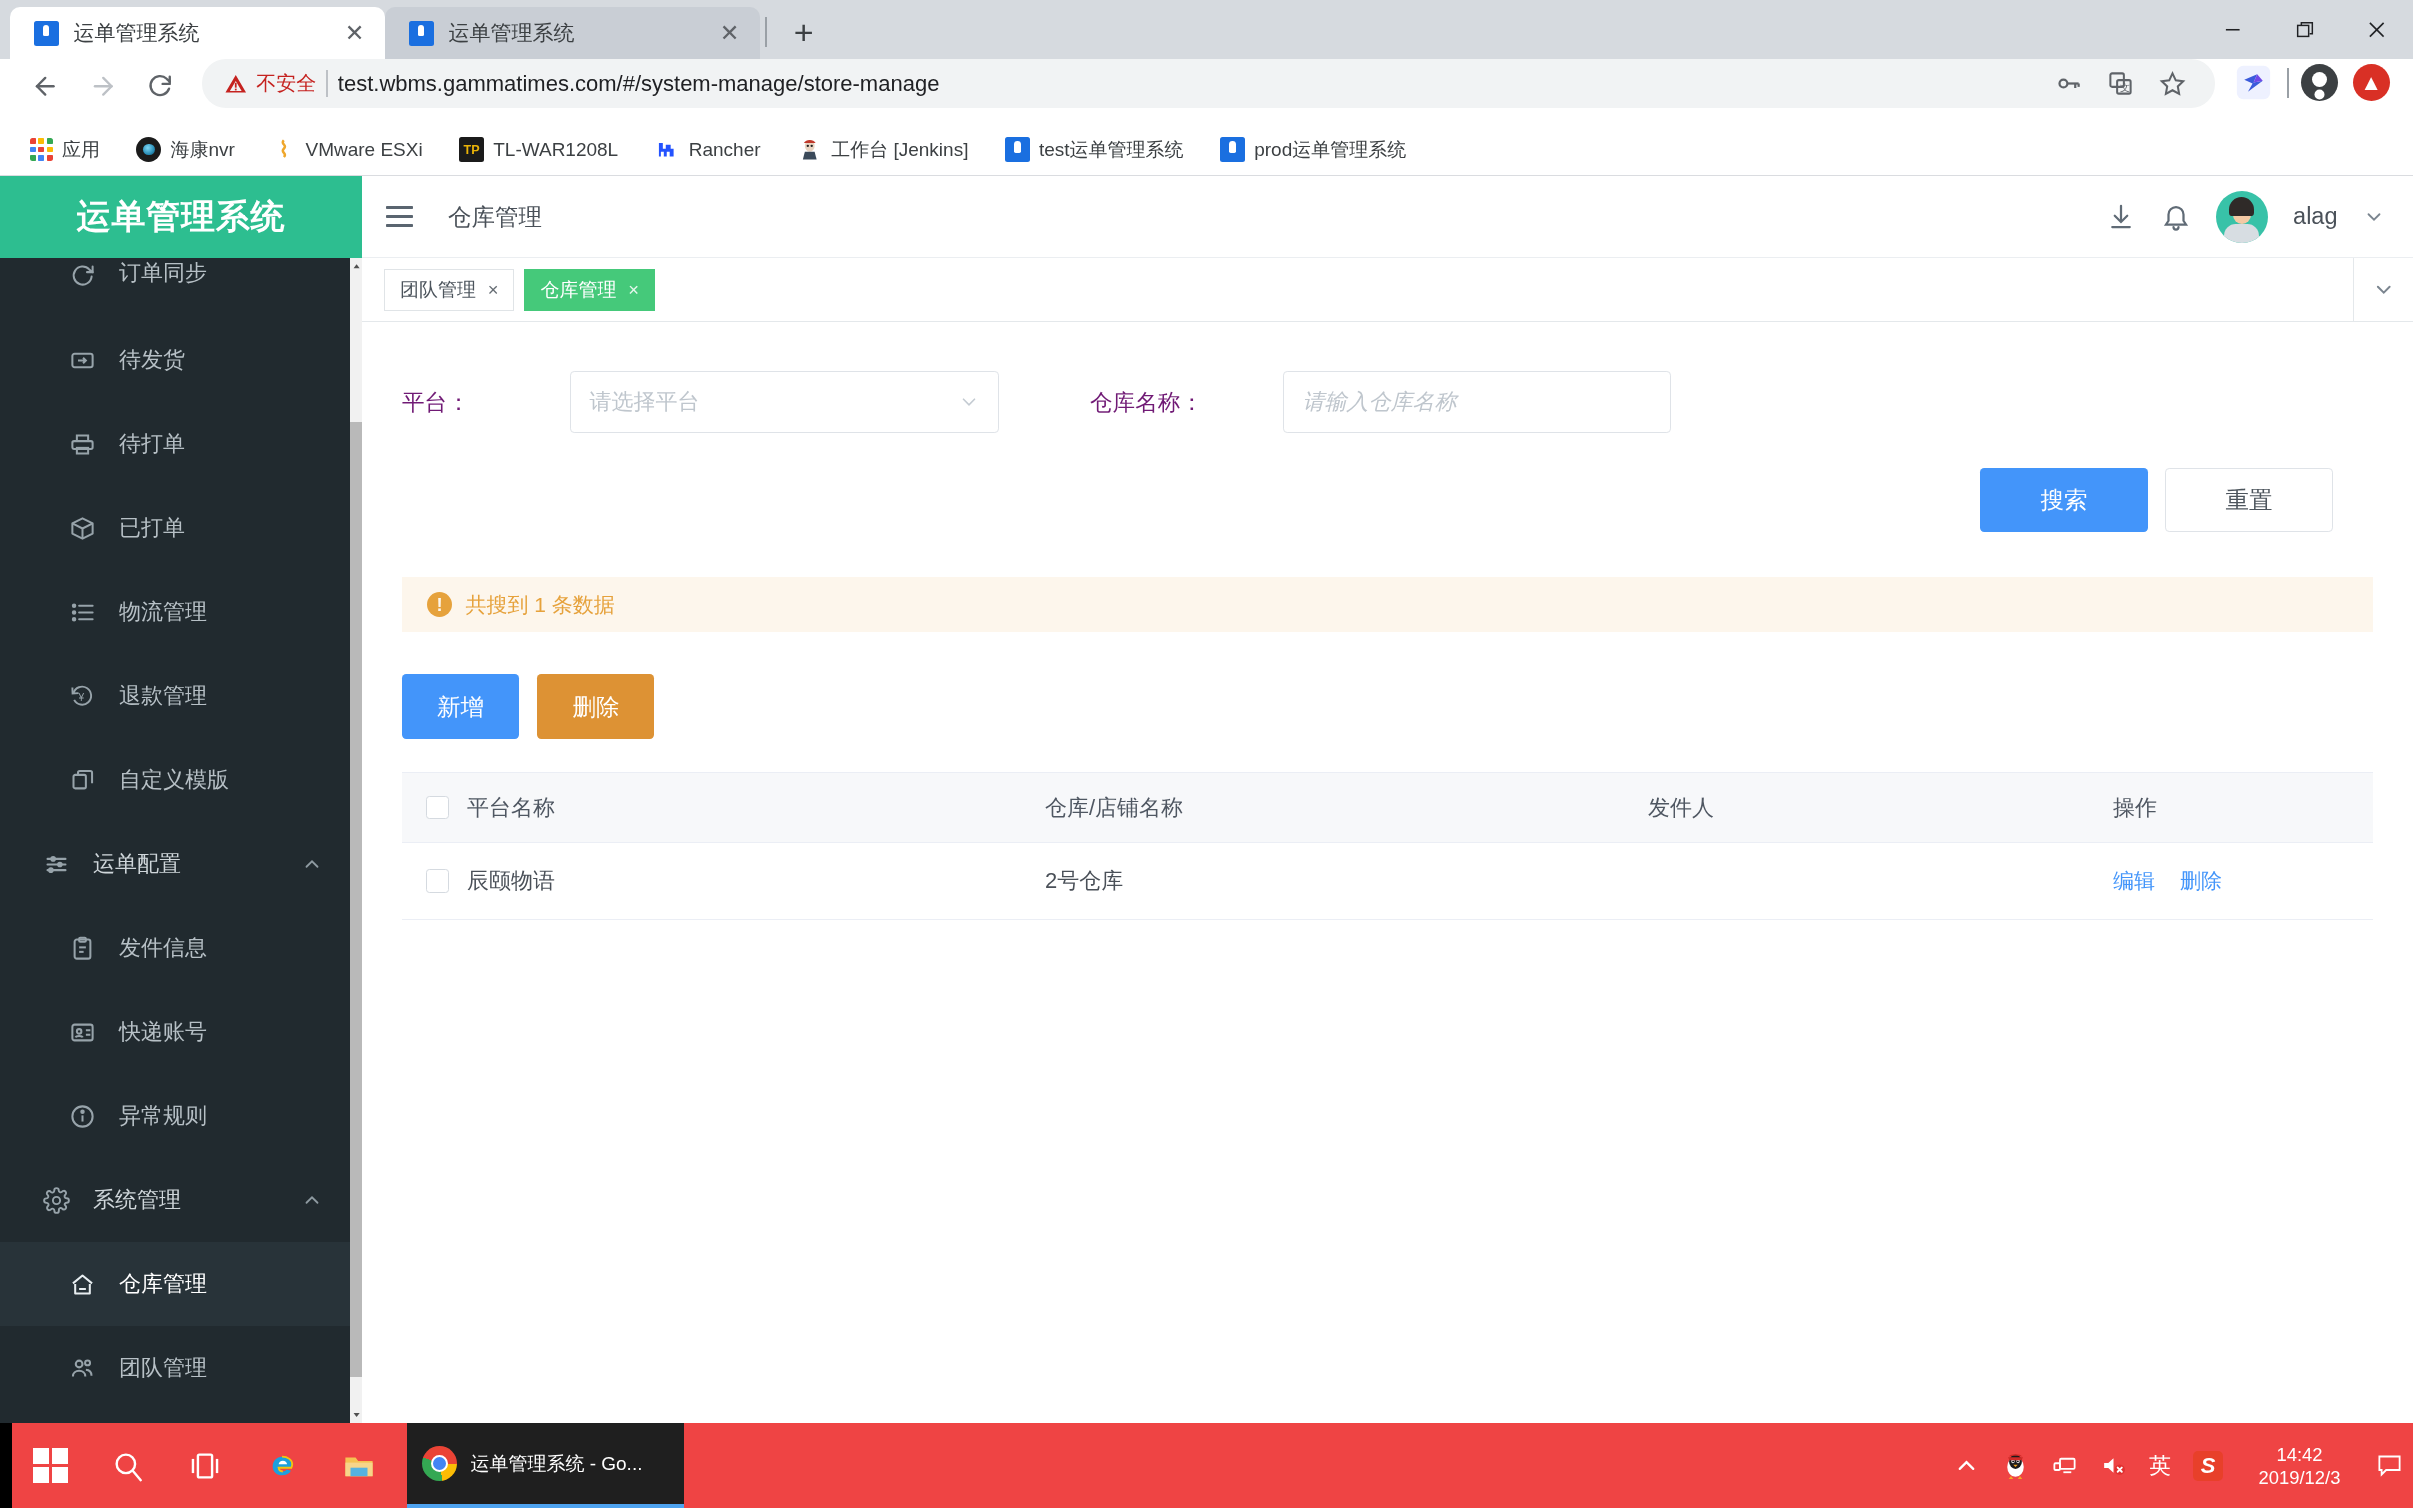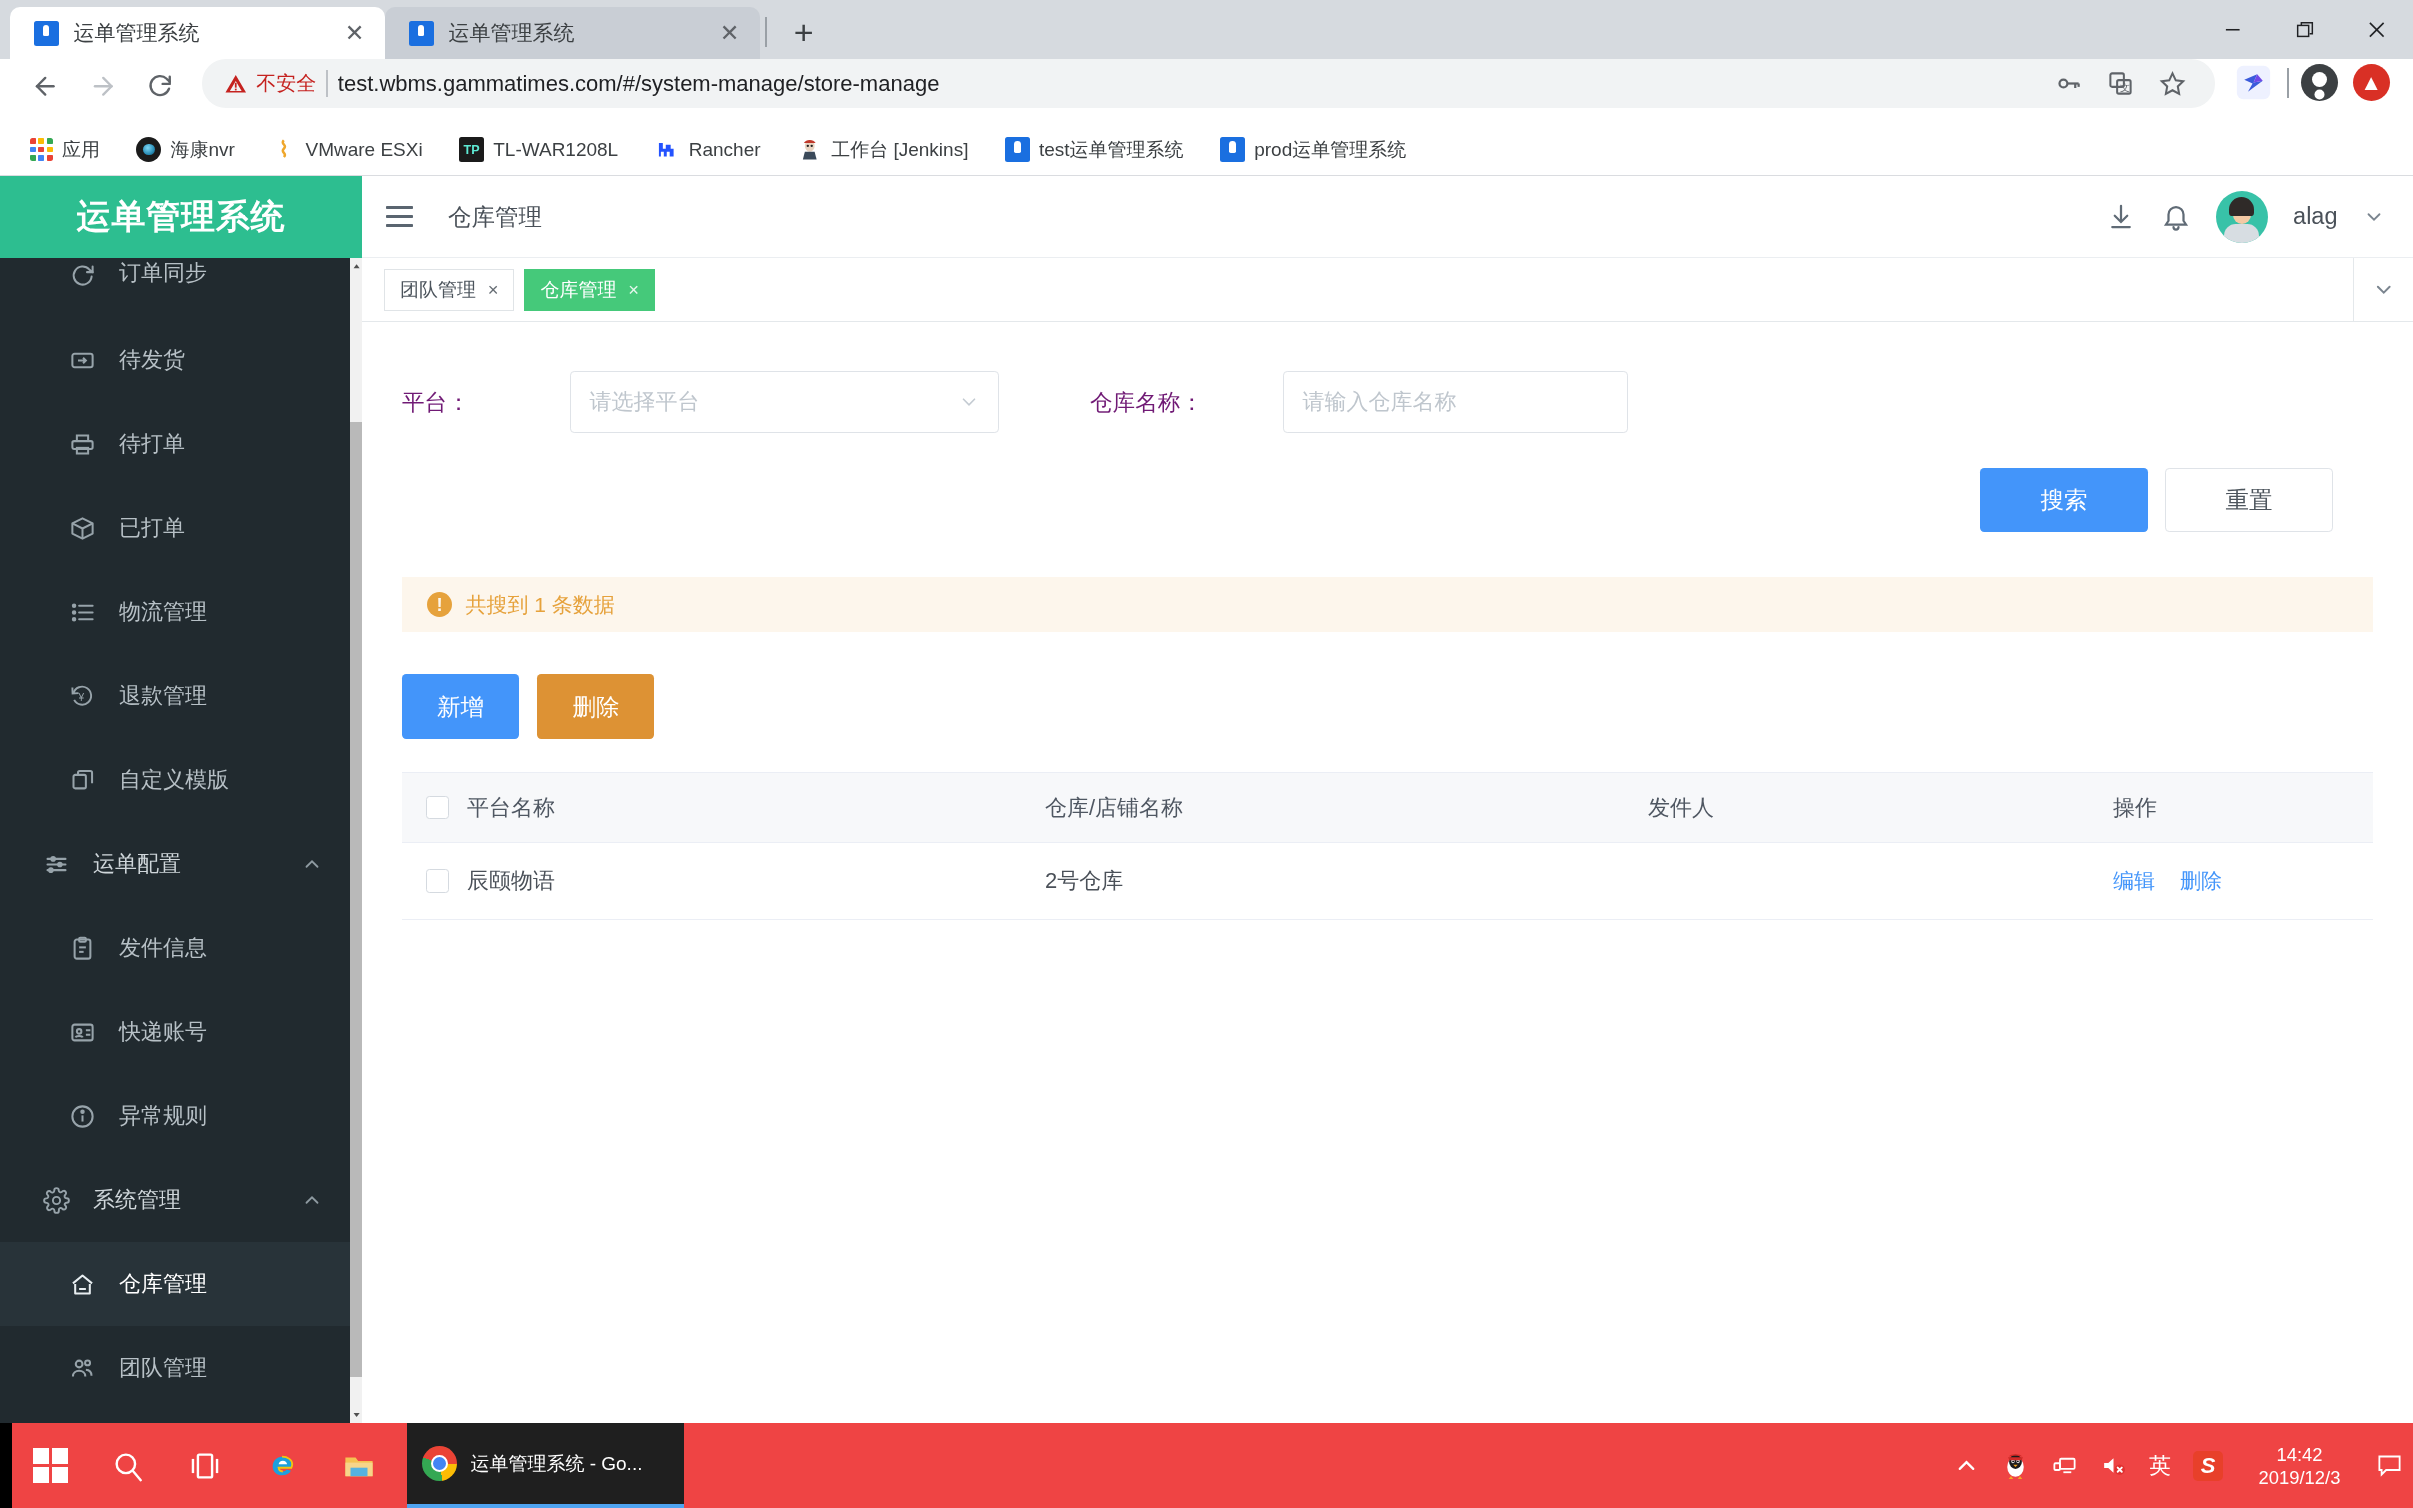--- a/index.html
+++ b/index.html
@@ -180,21 +180,21 @@
     width: auto; height: auto;
   }
   .ico-apps i { display: block; width: 5.9px; height: 5.9px; border-radius: 0.8px; }
   .ico-hik { background: #1b1b1b; border-radius: 50%; position: relative; }
   .ico-hik::after {
     content: ""; position: absolute; left: 6.7px; top: 6.7px;
     width: 11.7px; height: 11.7px; border-radius: 50%;
     background: radial-gradient(circle at 40% 35%, #7fd8f5 0%, #2b8fb8 60%, #0d4f6b 100%);
   }
   .ico-vmw { background: transparent; color: #efa72c; font-size: 22px; font-weight: bold;}
-  .ico-tp { background: #1b1b1b; font-size: 12.6px; font-weight: bold; color: #5eead4; }
+  .ico-tp { background: #1b1b1b; font-size: 12.6px; font-weight: bold; color: #eab308; }
   .ico-rancher { background: transparent; color: #2453ff; }
   .ico-jenkins { background: transparent; }
   .ico-blue { background: #1a6fe0; position: relative; }
   .ico-blue::after {
     content: ""; position: absolute; left: 9.2px; top: 4.2px;
     width: 6.7px; height: 11.7px; background: #fff;
     border-radius: 3.4px 3.4px 1.7px 1.7px;
   }
 
   
@@ -375,21 +375,21 @@
     height: 62px;
     border: 0.8px solid #dfe3e8;
     border-radius: 4.2px;
     display: flex; align-items: center;
     padding: 0 18.4px;
     font-size: 22px;
     color: #bfc6cd;
     background: #fff;
   }
   .select-box { width: 429px; }
-  .input-box  { width: 345px; }
+  .input-box  { width: 388px; font-style: italic; }
   .select-caret { margin-left: auto; color: #c4cbd2; display:flex; }
   .select-caret svg { width: 22px; height: 22px; }
   #filter-gap { width: 91px; flex: 0 0 auto; }
 
   #btn-row {
     display: flex; justify-content: flex-end;
     gap: 17px;
     margin-top: 35px;
     padding-right: 40px;
   }

